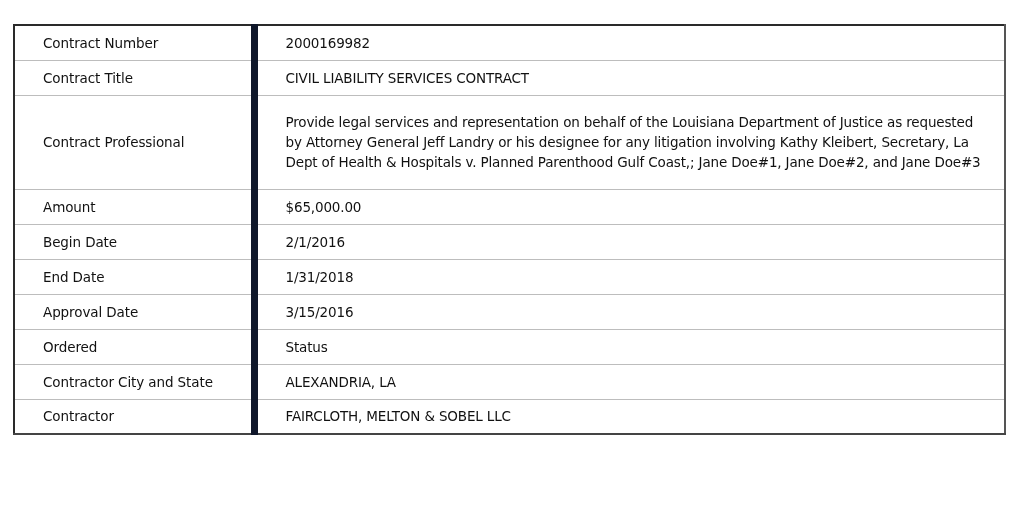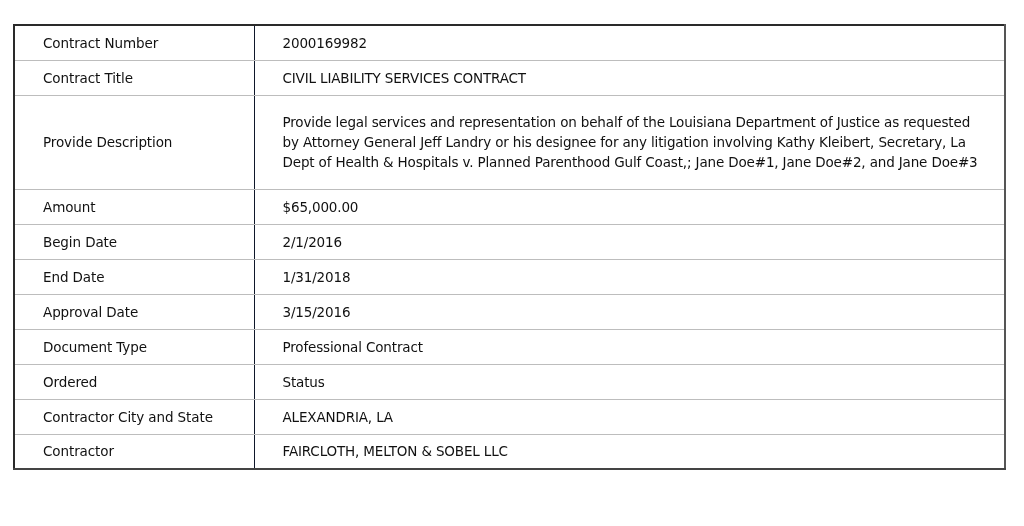--- a/index.html
+++ b/index.html
@@ -28,21 +28,21 @@
     .contract-table td {
       border-top: 1px solid #bdbdbd;
       border-bottom: 1px solid #bdbdbd;
       font-size: 13.5px;
       line-height: 20px;
       vertical-align: middle;
       padding: 0;
     }
     .contract-table td.label {
       width: 240px;
-      border-right: 1px solid #0f172a;
+      border-right: 7px solid #0f172a;
       padding-left: 28px;
       box-sizing: border-box;
       letter-spacing: -0.1px;
     }
     .contract-table td.value {
       padding-left: 28px;
       padding-right: 20px;
       box-sizing: border-box;
       letter-spacing: -0.15px;
     }
@@ -61,44 +61,40 @@
   <tbody>
     <tr>
       <td class="label">Contract Number</td>
       <td class="value">2000169982</td>
     </tr>
     <tr>
       <td class="label">Contract Title</td>
       <td class="value">CIVIL LIABILITY SERVICES CONTRACT</td>
     </tr>
     <tr class="tall">
-      <td class="label">Provide Description</td>
+      <td class="label">Contract Professional</td>
       <td class="value">Provide legal services and representation on behalf of the Louisiana Department of Justice as requested by Attorney General Jeff Landry or his designee for any litigation involving Kathy Kleibert, Secretary, La Dept of Health &amp; Hospitals v. Planned Parenthood Gulf Coast,; Jane Doe#1, Jane Doe#2, and Jane Doe#3</td>
     </tr>
     <tr>
       <td class="label">Amount</td>
       <td class="value">$65,000.00</td>
     </tr>
     <tr>
       <td class="label">Begin Date</td>
       <td class="value">2/1/2016</td>
     </tr>
     <tr>
       <td class="label">End Date</td>
       <td class="value">1/31/2018</td>
     </tr>
     <tr>
       <td class="label">Approval Date</td>
       <td class="value">3/15/2016</td>
     </tr>
     <tr>
-      <td class="label">Document Type</td>
-      <td class="value">Professional Contract</td>
-    </tr>
-    <tr>
       <td class="label">Ordered</td>
       <td class="value">Status</td>
     </tr>
     <tr>
       <td class="label">Contractor City and State</td>
       <td class="value">ALEXANDRIA, LA</td>
     </tr>
     <tr>
       <td class="label">Contractor</td>
       <td class="value">FAIRCLOTH, MELTON &amp; SOBEL LLC</td>

